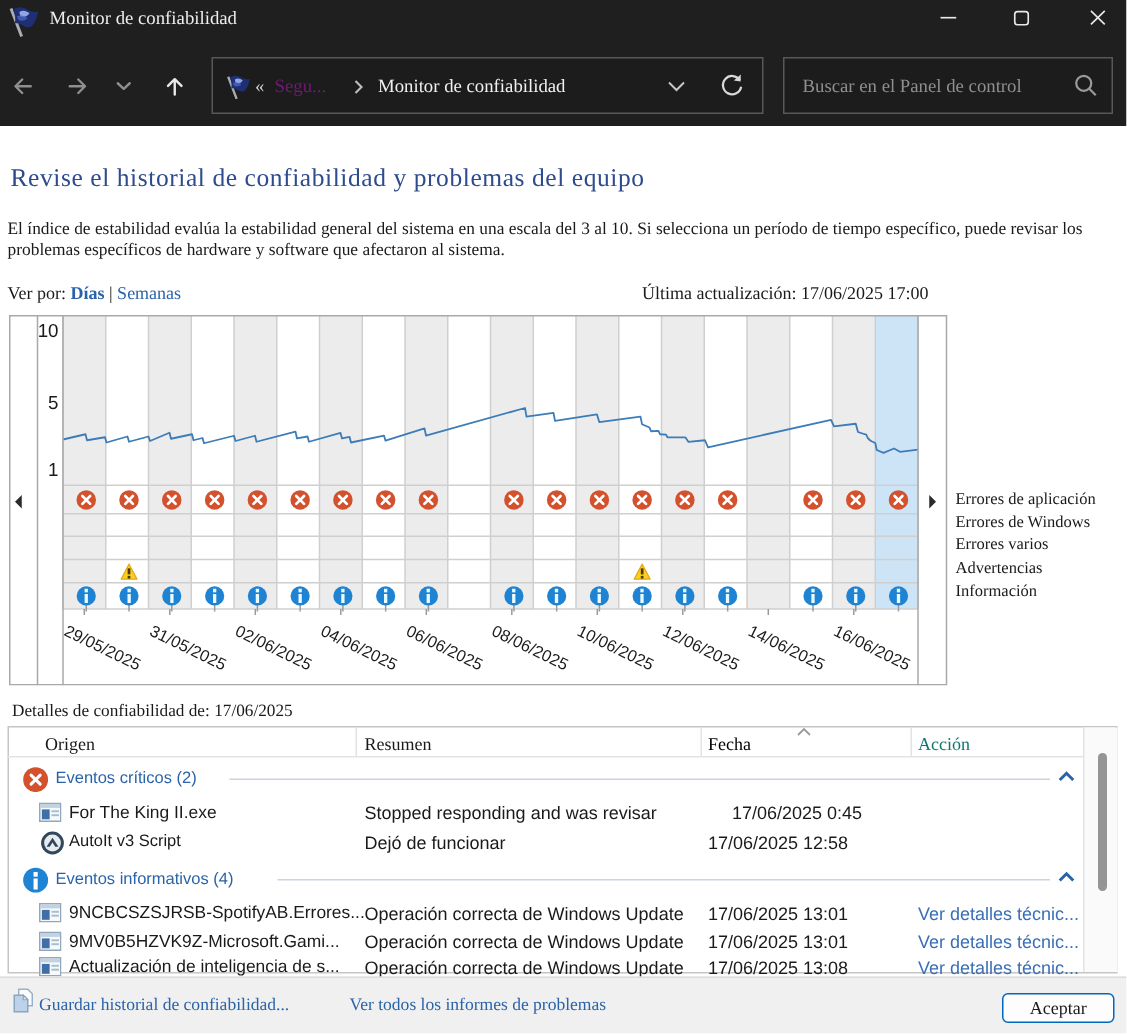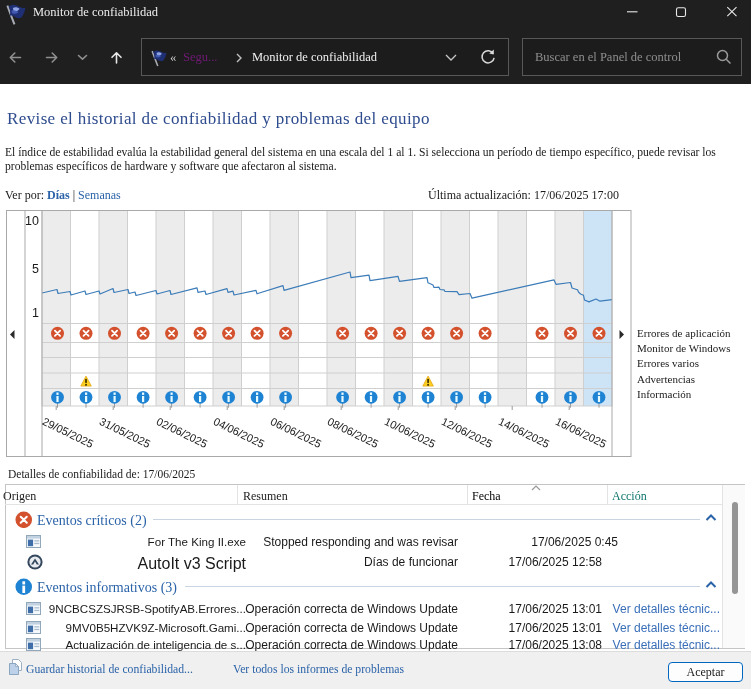--- a/index.html
+++ b/index.html
@@ -1,21 +1,21 @@
 <!DOCTYPE html>
 <html><head><meta charset="utf-8">
 <style>
 * { margin:0; padding:0; box-sizing:border-box; }
 html,body { width:751px; height:689px; overflow:hidden; }
 body { font-family:"Liberation Sans", sans-serif; position:relative; background:#fff; }
 .abs { position:absolute;font-family:Liberation Serif, serif; }
 .dlabel { position:absolute; font-size:11px; color:#1a1a1a; transform:rotate(26deg); transform-origin:left top; white-space:nowrap; }
-.cell { position:absolute; font-size:12px; color:#1a1a1a; white-space:nowrap; overflow:hidden;text-align:right; }
+.cell { position:absolute; font-size:12px; color:#1a1a1a; white-space:nowrap; overflow:hidden; }
 .link { color:#3a6fb8; }
-.grouptxt { position:absolute; font-size:14px; color:#2b63a8; white-space:nowrap;font-family:Liberation Serif, serif; }
+.grouptxt { position:absolute; font-size:11px; color:#2b63a8; white-space:nowrap; }
 .grule { position:absolute; height:1px; background:#c9d4e3; }
 </style></head>
 <body>
 
 <div class="abs" style="left:0;top:0;width:751px;height:84px;background:#1f1f1f"></div>
 <svg width="22" height="24" viewBox="0 0 21 23" style="position:absolute;left:5px;top:3px">
     <line x1="2.2" y1="2.6" x2="9" y2="20.5" stroke="#a9adb5" stroke-width="1.9"></line>
 <path d="M3.5,3.5 C7,0.8 10,1.6 13,3.4 C15.5,4.9 17.8,5.1 19.5,4.2 C19.2,7.5 18,10.5 15.8,13.8 C13.5,15 11.2,14.6 9.2,13.2 C7.5,12 6,11.7 4.6,12.2 C5.3,9.3 4.9,6.4 3.5,3.5 Z" fill="#1f2f74"></path>
 <path d="M7.5,4.8 C9.8,3.4 12,4 14,5.6 C12.5,7.8 10.3,8.6 8.2,7.6 Z" fill="#8fa5e6"></path>
 <path d="M6,7.5 C8.5,6.5 11,7.2 12.8,8.8 C11,10.6 8.6,10.8 6.8,9.8 Z" fill="#4a63c0" opacity="0.8"></path>
@@ -59,21 +59,21 @@
 </svg>
 
 <div class="abs" style="left:522px;top:38px;width:220px;height:38px;background:#1c1c1c;border:1px solid #585858"></div>
 <div class="abs" style="left:535px;top:50px;font-size:12.5px;color:#8f8f8f">Buscar en el Panel de control</div>
 <svg width="18" height="18" viewBox="0 0 18 18" style="position:absolute;left:715px;top:48px">
 <circle cx="7.5" cy="7.5" r="5" fill="none" stroke="#9a9a9a" stroke-width="1.5"></circle>
 <line x1="11.2" y1="11.2" x2="15.5" y2="15.5" stroke="#9a9a9a" stroke-width="1.5"></line>
 </svg>
 
 <div class="abs" style="left:7px;top:109px;font-size:17px;letter-spacing:0.38px;color:#2d4b8d">Revise el historial de confiabilidad y problemas del equipo</div>
-<div class="abs" style="left:5px;top:146px;font-size:11.6px;line-height:14px;color:#1a1a1a;width:740px">El índice de estabilidad evalúa la estabilidad general del sistema en una escala del 1 al 1. Si selecciona un período de tiempo específico, puede revisar los problemas específicos de hardware y software que afectaron al sistema.</div>
+<div class="abs" style="left:5px;top:146px;font-size:11.6px;line-height:14px;color:#1a1a1a;width:740px">El índice de estabilidad evalúa la estabilidad general del sistema en una escala del 3 al 10. Si selecciona un período de tiempo específico, puede revisar los problemas específicos de hardware y software que afectaron al sistema.</div>
 <div class="abs" style="left:5px;top:188px;font-size:12px;color:#1a1a1a">Ver por: <a style="color:#2b63a8;font-weight:bold;text-decoration:none">Días</a> <span style="color:#1a1a1a">|</span> <a style="color:#2b63a8;text-decoration:none">Semanas</a></div>
 <div class="abs" style="left:428px;top:188px;font-size:12px;color:#1a1a1a">Última actualización: 17/06/2025 17:00</div>
 
 <svg width="626" height="247" viewBox="0 0 626 247" style="position:absolute;left:6px;top:210px">
 <rect x="0" y="0" width="625.5" height="247" fill="#fff"></rect>
 <rect x="36.0" y="0.5" width="28.50" height="195.5" fill="#ececec"></rect>
 <rect x="93.0" y="0.5" width="28.50" height="195.5" fill="#ececec"></rect>
 <rect x="150.0" y="0.5" width="28.50" height="195.5" fill="#ececec"></rect>
 <rect x="207.0" y="0.5" width="28.50" height="195.5" fill="#ececec"></rect>
 <rect x="264.0" y="0.5" width="28.50" height="195.5" fill="#ececec"></rect>
@@ -326,34 +326,34 @@
 <div class="dlabel" style="left:160px;top:415px">02/06/2025</div>
 <div class="dlabel" style="left:217px;top:415px">04/06/2025</div>
 <div class="dlabel" style="left:274px;top:415px">06/06/2025</div>
 <div class="dlabel" style="left:331px;top:415px">08/06/2025</div>
 <div class="dlabel" style="left:388px;top:415px">10/06/2025</div>
 <div class="dlabel" style="left:445px;top:415px">12/06/2025</div>
 <div class="dlabel" style="left:502px;top:415px">14/06/2025</div>
 <div class="dlabel" style="left:559px;top:415px">16/06/2025</div>
 <div class="abs" style="left:637px;top:325.5px;font-size:11px;line-height:15.4px;color:#1a1a1a">
     <div>Errores de aplicación</div>
-    <div>Monitor de Windows</div>
+    <div>Errores de Windows</div>
     <div>Errores varios</div>
     <div>Advertencias</div>
     <div>Información</div>
   </div>
 
 <div class="abs" style="left:8px;top:468px;font-size:11.5px;color:#1a1a1a">Detalles de confiabilidad de: 17/06/2025</div>
 <div class="abs" style="left:5px;top:484px;width:740px;height:165px;border:1px solid #c5c5c5;background:#fff"></div>
 
 <div class="abs" style="left:5px;top:504px;width:740px;height:1px;background:#e3e3e3"></div>
 <div class="abs" style="left:237px;top:485px;width:1px;height:19px;background:#e3e3e3"></div>
 <div class="abs" style="left:467px;top:485px;width:1px;height:19px;background:#e3e3e3"></div>
 <div class="abs" style="left:607px;top:485px;width:1px;height:19px;background:#e3e3e3"></div>
-<div class="abs" style="left:3px;top:489px;font-size:12px;color:#1a1a1a">Origen</div>
+<div class="abs" style="left:30px;top:489px;font-size:12px;color:#1a1a1a">Origen</div>
 <div class="abs" style="left:243px;top:489px;font-size:12px;color:#1a1a1a">Resumen</div>
 <div class="abs" style="left:472px;top:489px;font-size:12px;color:#000000">Fecha</div>
 <div class="abs" style="left:612px;top:489px;font-size:12px;color:#0f766e">Acción</div>
 <svg width="12" height="6" viewBox="0 0 12 6" style="position:absolute;left:530px;top:485px">
 <path d="M2,5 L6,1 L10,5" fill="none" stroke="#9a9a9a" stroke-width="1.2"></path>
 </svg>
 
 <div class="abs" style="left:722px;top:485px;width:22.5px;height:163px;background:#fafafa;border-left:1px solid #e3e3e3"></div>
 <div class="abs" style="left:731.5px;top:502px;width:6px;height:92px;background:#959595;border-radius:3px"></div>
 <svg width="17.5" height="17.5" viewBox="0 0 19 19" style="position:absolute;left:15px;top:510.5px">
@@ -373,29 +373,29 @@
 <rect x="8.3" y="7.8" width="5" height="1.3" fill="#a9bccd"></rect>
 </svg>
 <div class="cell" style="left:46px;top:535px;width:200px;font-size:11.6px">For The King II.exe</div>
 <div class="cell" style="left:243px;top:535px;width:215px">Stopped responding and was revisar</div>
 <div class="cell" style="left:488px;top:535px;width:130px">17/06/2025 0:45</div>
 <svg width="16" height="16" viewBox="0 0 16 16" style="position:absolute;left:27px;top:554px">
 <circle cx="8" cy="8" r="7.6" fill="#33475c"></circle>
 <circle cx="8" cy="8" r="5.6" fill="#e8ecf0"></circle>
 <path d="M4,10.5 L8,4.5 L12,10.5 L9.8,10.5 L8,7.6 L6.2,10.5 Z" fill="#33475c"></path>
 </svg>
-<div class="cell" style="left:46px;top:555px;width:200px;font-size:16px">AutoIt v3 Script</div>
-<div class="cell" style="left:243px;top:555px;width:215px">Días de funcionar</div>
+<div class="cell" style="left:46px;top:555px;width:200px;font-size:11px">AutoIt v3 Script</div>
+<div class="cell" style="left:243px;top:555px;width:215px">Dejó de funcionar</div>
 <div class="cell" style="left:472px;top:555px;width:130px">17/06/2025 12:58</div>
 <svg width="17.5" height="17.5" viewBox="0 0 19 19" style="position:absolute;left:15px;top:578px">
 <circle cx="9.5" cy="9.5" r="9" fill="#1f83d3"></circle>
 <rect x="8" y="3.6" width="3" height="3.4" fill="#fff"></rect>
 <rect x="8" y="8.3" width="3" height="8" fill="#fff"></rect>
 </svg>
-<div class="grouptxt" style="left:37px;top:580px">Eventos informativos (3)</div>
+<div class="grouptxt" style="left:37px;top:580px">Eventos informativos (4)</div>
 <div class="grule" style="left:185px;top:586px;width:515px"></div>
 <svg width="12" height="8" viewBox="0 0 12 8" style="position:absolute;left:705px;top:581px">
 <path d="M1.5,6 L6,1.5 L10.5,6" fill="none" stroke="#2b63a8" stroke-width="2"></path>
 </svg>
 <svg width="15" height="13" viewBox="0 0 15 13" style="position:absolute;left:26px;top:602px">
 <rect x="0.5" y="0.5" width="14" height="12" fill="#f7fafd" stroke="#93a7ba"></rect>
 <rect x="1" y="1" width="13" height="2.6" fill="#c3d2e1"></rect>
 <rect x="1.9" y="4.6" width="5.2" height="6.6" fill="#3f6ea9"></rect>
 <rect x="8.3" y="5.2" width="5" height="1.3" fill="#a9bccd"></rect>
 <rect x="8.3" y="7.8" width="5" height="1.3" fill="#a9bccd"></rect>

